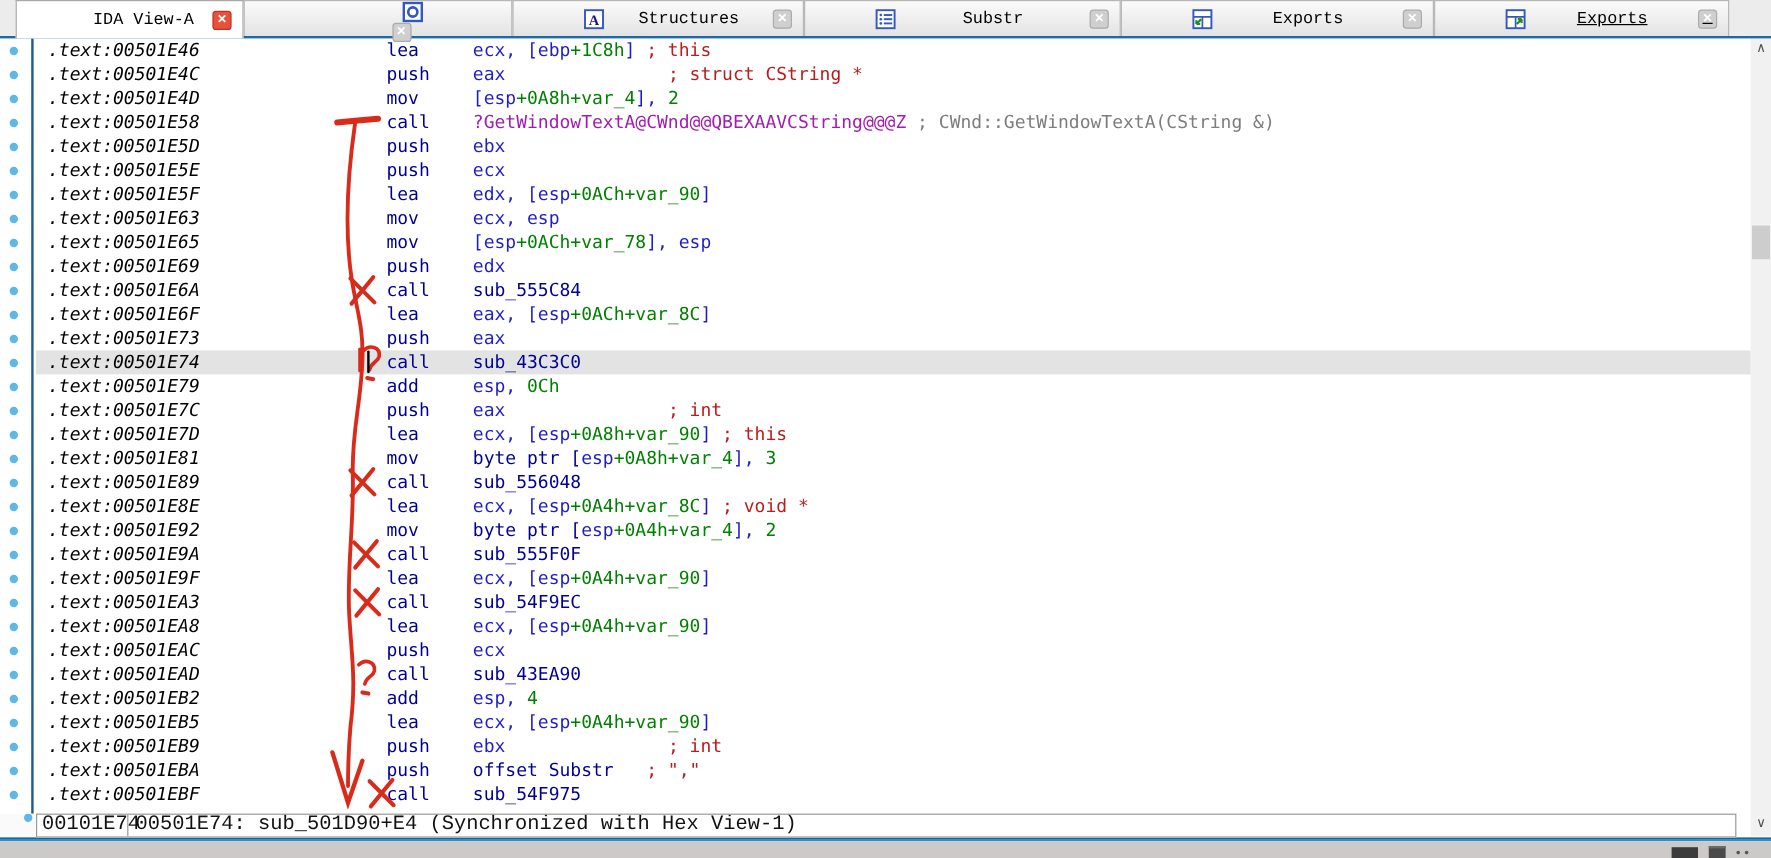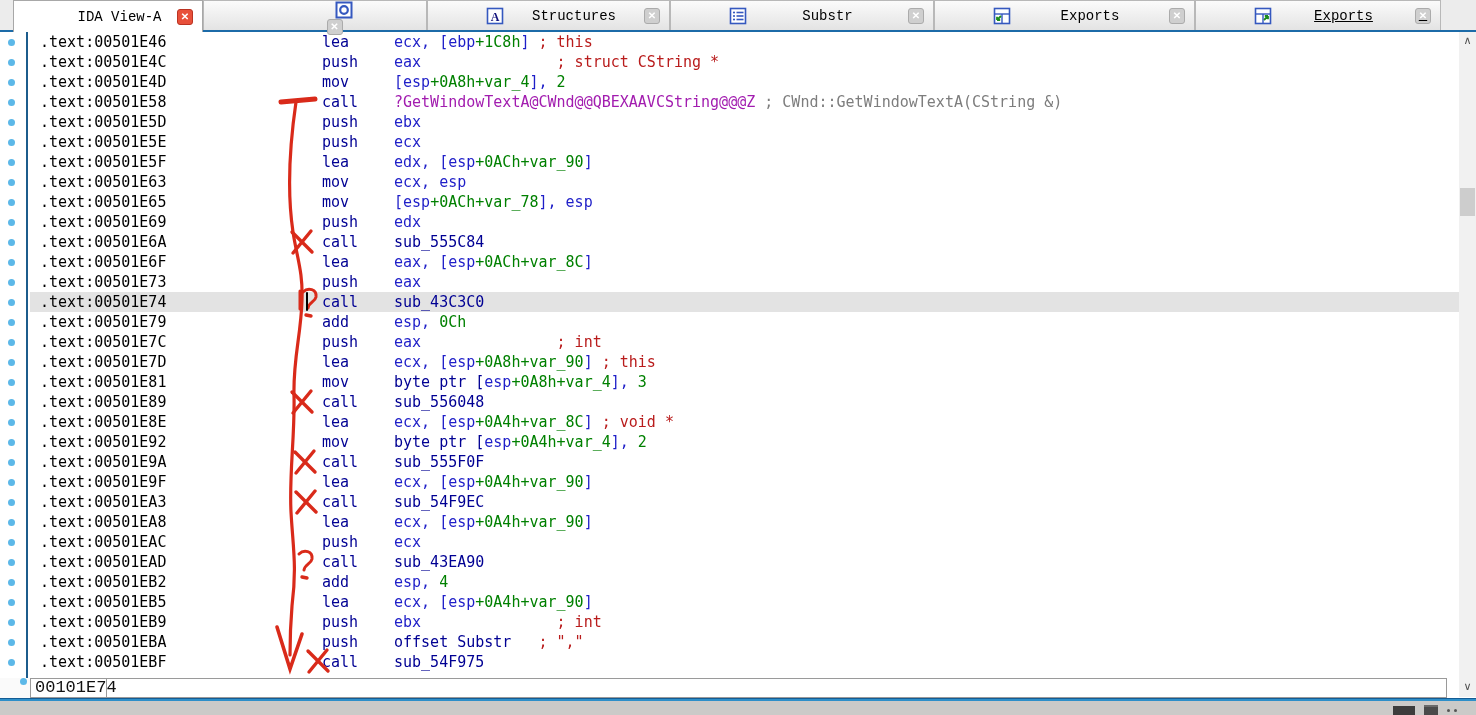--- a/index.html
+++ b/index.html
@@ -28,21 +28,21 @@
   
   #margin { position:absolute; left:0; top:32px; width:28px; height:646px;
             background:#fff; border-right:2px solid #1c5c8c; z-index:1; }
   .dot { position:absolute; left:8px; width:7px; height:7px; border-radius:50%;
          background:#5cb8e8; }
   #code { position:absolute; left:30px; top:32px; width:1429px; height:646px;
           background:#fff; overflow:hidden; z-index:1;
           font-size:15px; line-height:20px; white-space:pre; }
   .row { height:20px; padding-left:10px; white-space:pre; }
   .row.hl { background:#e3e3e3; }
-  .addr { display:inline-block; width:282px; color:#000; }
+  .addr { display:inline-block; width:282px; color:#000;font-style:italic; }
   .mn   { display:inline-block; width:72px;  color:#000093; }
   .tk-r { color:#1e1ec8; }
   .tk-n { color:#008000; }
   .tk-c { color:#b91c1c; }
   .tk-g { color:#7d7d7d; }
   .tk-i { color:#a21caf; }
   .tk-f { color:#000093; }
   .tk-k { color:#000093; }
   .tk-w { color:#000; }
 
@@ -183,20 +183,21 @@
     <div id="vthumb"></div>
     <div class="sbarrow" style="top:646px">∨</div>
   </div>
 
   <div id="lowerleft">
       <div class="dot" style="left: 20px; top: 0px;"></div>
     </div>
 
   <div id="statusbar">
     <div class="cell1">00101E74</div>
+    <div class="cell2">00501E74: sub_501D90+E4 (Synchronized with Hex View-1)</div>
   </div>
 
   <div id="blueline"></div>
   <div id="taskstrip">
     <div class="tb-ic1"></div>
     <div class="tb-ic2"></div>
     <div class="tb-dot" style="left:1447px"></div>
     <div class="tb-dot" style="left:1454px"></div>
   </div>
 

